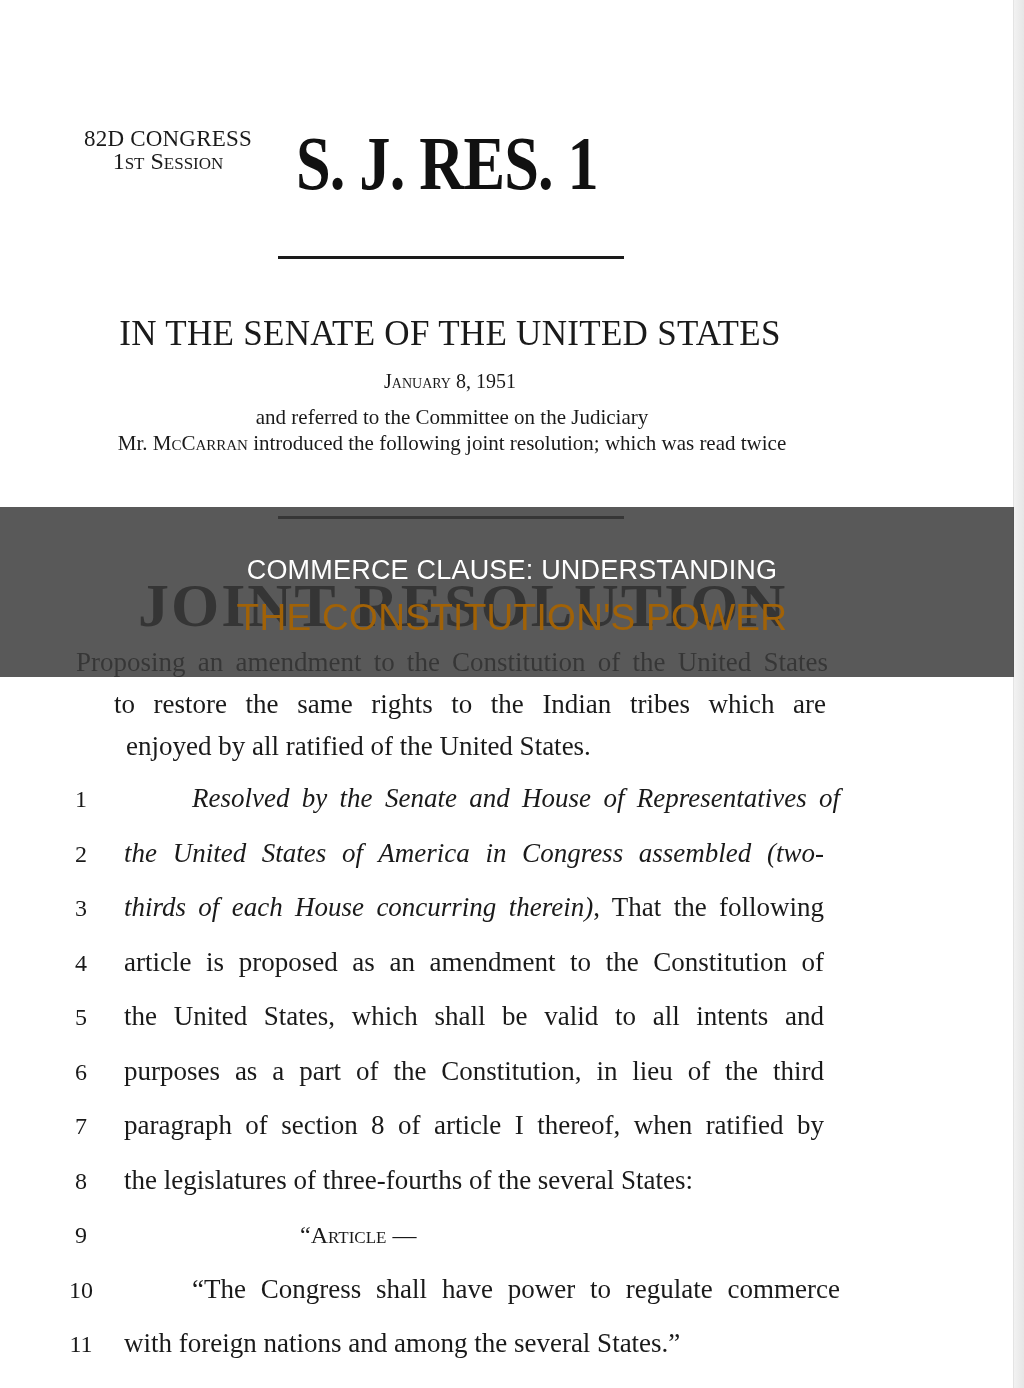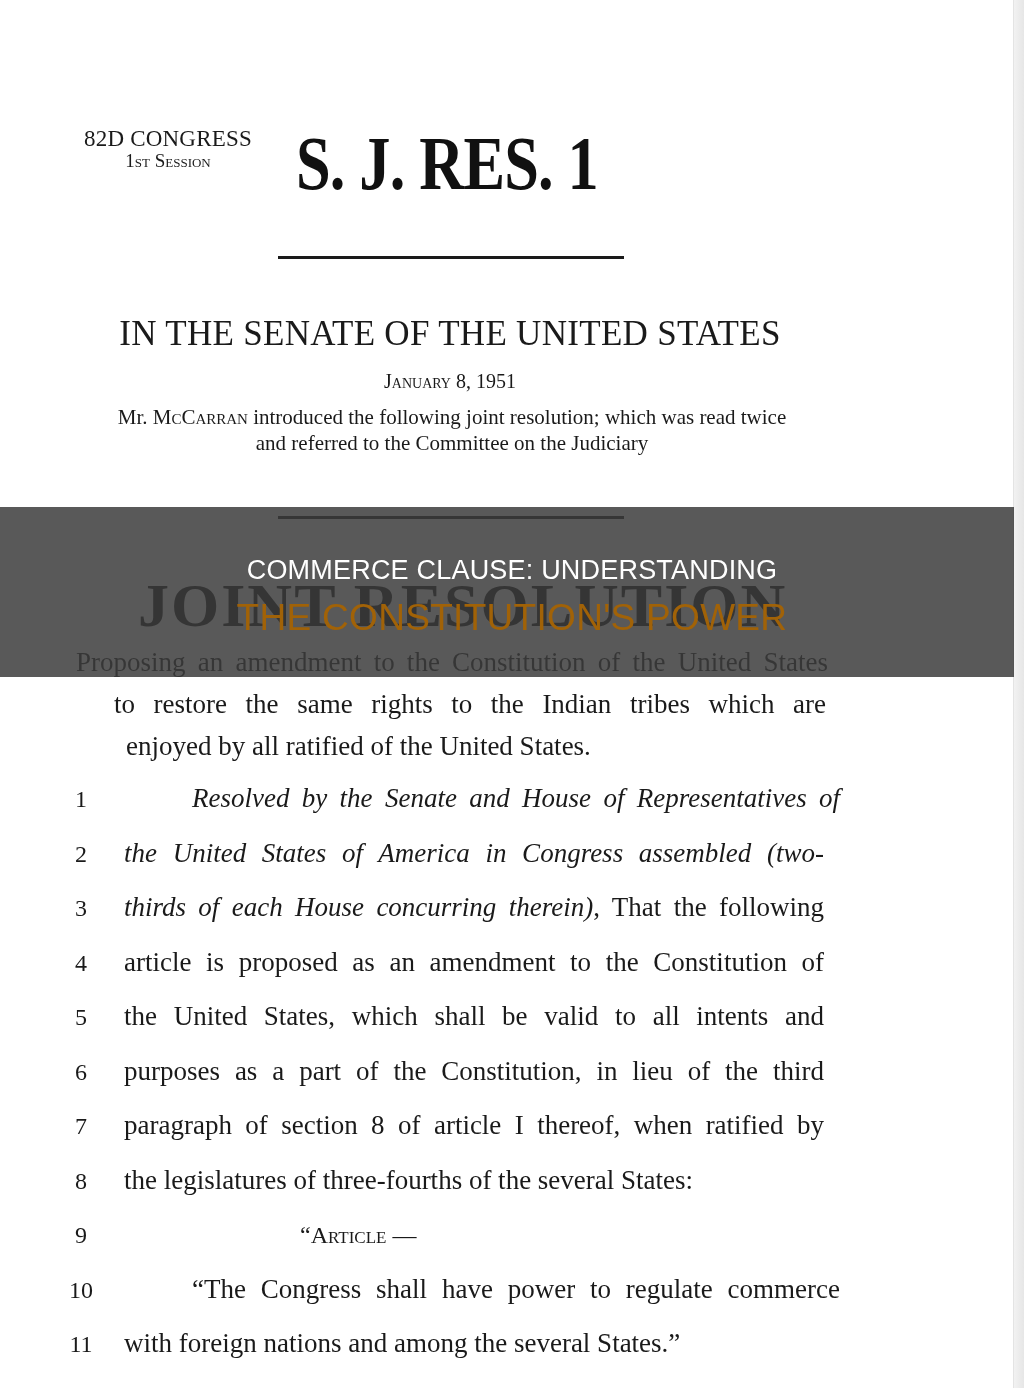--- a/index.html
+++ b/index.html
@@ -15,21 +15,21 @@
     border-left: 1px solid #e4e4e4;
   }
   .abs { position: absolute; }
 
   
   .congress {
     left: 70px; top: 128px; width: 196px; text-align: center;
     font-family: "Liberation Serif", serif; line-height: 22px;
   }
   .congress .l1 { font-size: 23px; letter-spacing: 0.2px; }
-  .congress .l2 { font-size: 19px; font-variant: small-caps; }
+  .congress .l2 { font-size: 24px; font-variant: small-caps; }
   .bill-number {
     left: 296px; top: 118px;
     font-family: "Liberation Serif", serif; font-weight: bold;
     font-size: 76px; line-height: 90px; letter-spacing: -1px;
     transform: scaleX(0.82); transform-origin: left center;
     color: #111;
   }
   .rule { height: 3px; background: #1a1a1a; left: 278px; width: 346px; }
   .rule.r1 { top: 256px; }
   .rule.r2 { top: 516px; }
@@ -108,22 +108,22 @@
 <div class="abs rule r1"></div>
 
 <div class="abs senate">IN THE SENATE OF THE UNITED STATES</div>
 
 <div class="abs date">
   <span class="sc">January</span>
   <span>8, 1951</span>
 </div>
 
 <div class="abs intro">
+  <div>and referred to the Committee on the Judiciary</div>
   <div><span>Mr. </span><span class="sc">McCarran</span><span> introduced the following joint resolution; which was read twice</span></div>
-  <div>and referred to the Committee on the Judiciary</div>
 </div>
 
 <div class="abs rule r2"></div>
 
 <div class="abs joint-title">JOINT RESOLUTION</div>
 
 <div class="abs purpose p1">Proposing an amendment to the Constitution of the United States</div>
 <div class="abs purpose p2">to restore the same rights to the Indian tribes which are</div>
 <div class="abs purpose p3">enjoyed by all ratified of the United States.</div>
 

